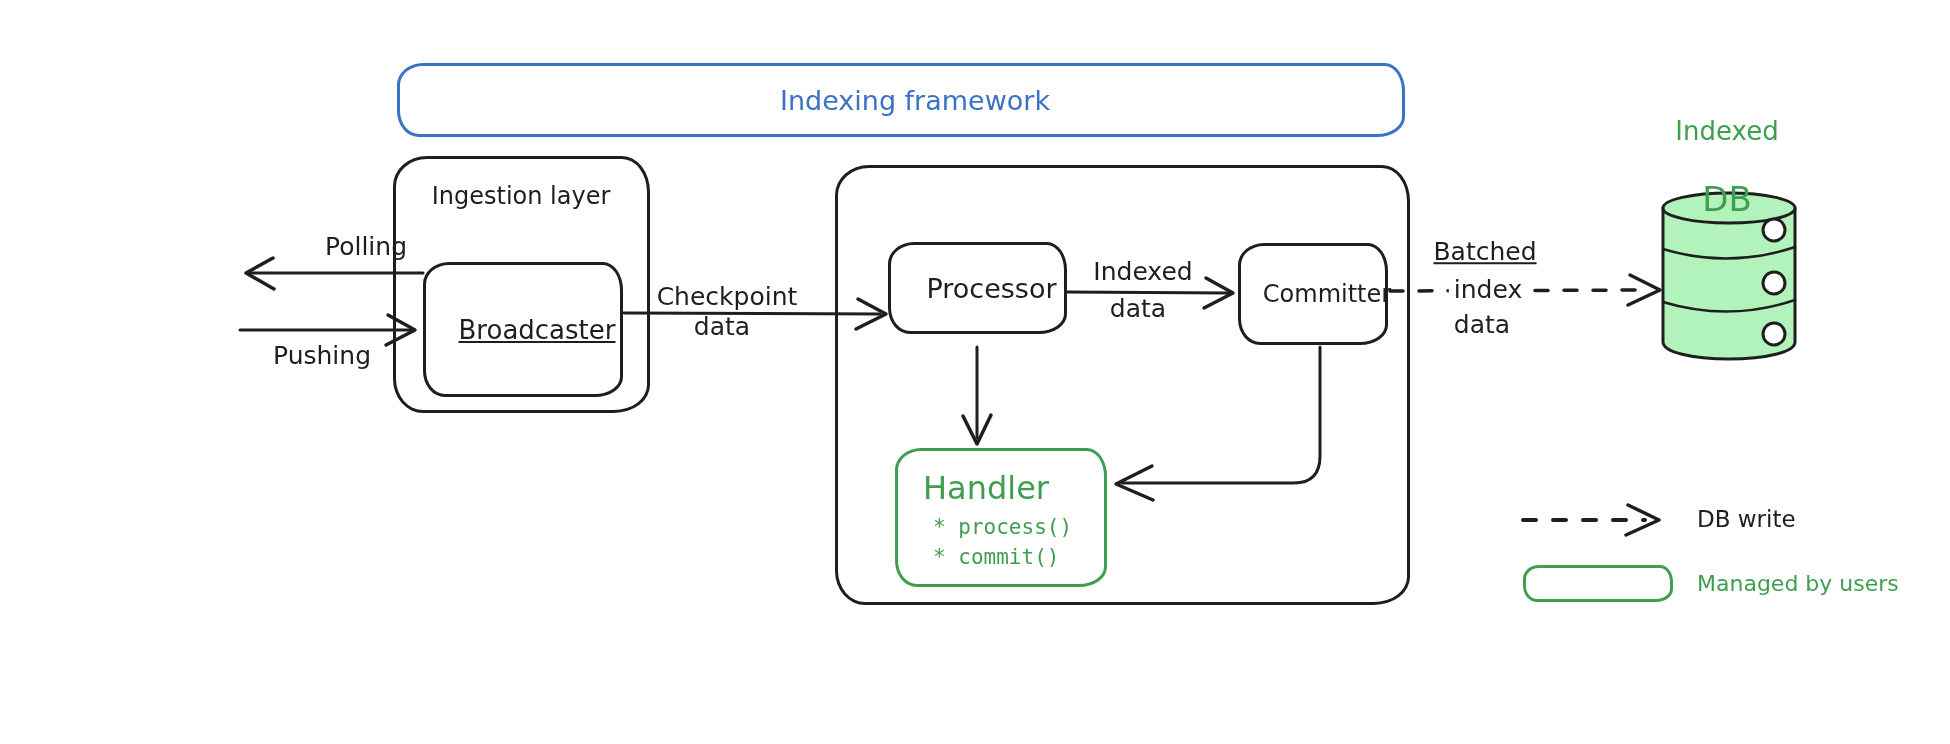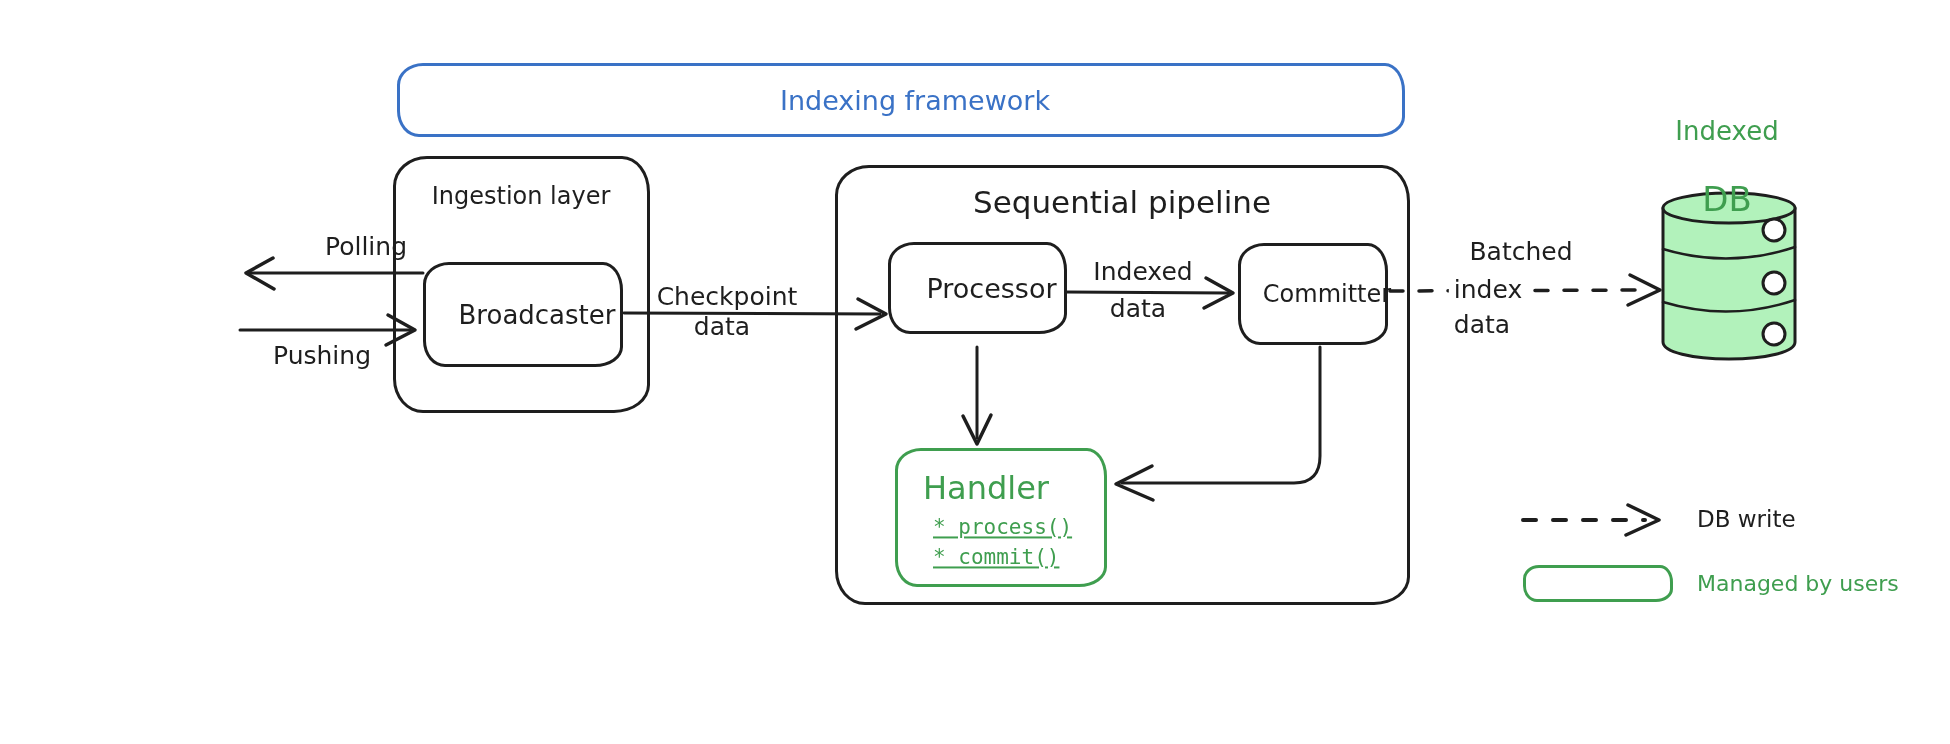--- a/index.html
+++ b/index.html
@@ -16,32 +16,32 @@
   svg.layer{position:absolute;left:0;top:0;z-index:1;}
   .box{position:absolute;border:3px solid var(--stroke);background:transparent;z-index:2;
        display:flex;align-items:center;justify-content:center;box-sizing:border-box;}
   .sketch1{border-radius:26px 20px 28px 22px / 22px 28px 20px 26px;padding-left:28px;}
   .sketch2{border-radius:34px 28px 36px 30px / 30px 36px 28px 34px;}
   .frame-box{left:397px;top:63px;width:1008px;height:74px;border-color:var(--blue);z-index:2;}
   .frame-title{color:var(--blue);font-size:27px;}
   .ingestion-box{left:393px;top:156px;width:257px;height:257px;align-items:flex-start;}
   .pipeline-box{left:835px;top:165px;width:575px;height:440px;}
   .data-source-box{left:38px;top:255px;width:200px;height:115px;font-size:27px;}
-  .broadcaster-box{left:423px;top:262px;width:200px;height:105px;font-size:26px;}
+  .broadcaster-box{left:423px;top:262px;width:200px;height:135px;font-size:26px;text-decoration:underline;}
   .processor-box{left:888px;top:242px;width:179px;height:92px;font-size:27px;}
   .committer-box{left:1238px;top:243px;width:150px;height:102px;font-size:24px;}
   .handler-box{left:895px;top:448px;width:212px;height:139px;border-color:var(--green);}
   .legend-box{left:1523px;top:565px;width:150px;height:37px;border-color:var(--green);
               border-radius:16px 13px 17px 14px / 14px 17px 13px 16px;}
   .lbl{position:absolute;transform:translate(-50%,-50%);white-space:nowrap;
        font-size:25px;z-index:3;line-height:1.1;}
   .lbl.left{transform:translate(0,-50%);}
   .lbl.green{color:var(--green);}
   .lbl.white-bg{background:#ffffff;padding:0 5px;}
-  .lbl.mono{font-family:"DejaVu Sans Mono","Liberation Mono",monospace;font-size:21px;text-decoration:underline;}
+  .lbl.mono{font-family:"DejaVu Sans Mono","Liberation Mono",monospace;font-size:21px;}
   .inner-title{position:absolute;transform:translateX(-50%);white-space:nowrap;z-index:3;}
   .arrow{stroke:var(--stroke);stroke-width:3;fill:none;stroke-linecap:round;stroke-linejoin:round;}
   .arrow.head{stroke-width:3.5;}
   .arrow.dash1{stroke-dasharray:13 16;stroke-width:3.5;}
   .arrow.dash2{stroke-dasharray:13 17;stroke-width:4;}
   .cyl-fill{fill:var(--db-fill);stroke:var(--stroke);stroke-width:3;stroke-linejoin:round;}
   .cyl-line{fill:none;stroke:var(--stroke);stroke-width:2.5;stroke-linecap:round;}
   .cyl-circle{fill:#ffffff;stroke:var(--stroke);stroke-width:3;}
 </style>
 </head>
@@ -103,21 +103,20 @@
   </svg>
 
   <div class="box sketch1 frame-box">
     <span class="frame-title">Indexing framework</span>
   </div>
 
   <div class="box sketch2 ingestion-box"></div>
   <div class="inner-title" style="left:521px;top:182px;font-size:24px;">Ingestion layer</div>
 
   <div class="box sketch2 pipeline-box"></div>
-  <div class="inner-title" style="left:1122px;top:184px;font-size:31px;">Sequential pipeline</div>
 
 
   <div class="box sketch1 broadcaster-box">
     <span>Broadcaster</span>
   </div>
 
   <div class="box sketch1 processor-box">
     <span>Processor</span>
   </div>
 
@@ -132,21 +131,21 @@
 
   <div class="lbl" style="left:330px;top:247px;margin-left:36px;">Polling</div>
   <div class="lbl" style="left:322px;top:356px;">Pushing</div>
 
   <div class="lbl" style="left:727px;top:297px;">Checkpoint</div>
   <div class="lbl" style="left:722px;top:327px;">data</div>
 
   <div class="lbl" style="left:1143px;top:272px;">Indexed</div>
   <div class="lbl" style="left:1138px;top:309px;">data</div>
 
-  <div class="lbl white-bg" style="left:1521px;top:252px;">Batched</div>
+  <div class="lbl white-bg" style="left:1485px;top:252px;text-decoration:underline;">Batched</div>
   <div class="lbl white-bg" style="left:1488px;top:290px;">index</div>
   <div class="lbl white-bg" style="left:1482px;top:325px;">data</div>
 
   <div class="lbl green" style="left:1727px;top:131px;font-size:26px;">Indexed</div>
   <div class="lbl green" style="left:1727px;top:163px;font-size:34px;margin-top:37px;">DB</div>
 
   <div class="lbl left" style="left:1697px;top:520px;font-size:23px;">DB write</div>
   <div class="box legend-box"></div>
   <div class="lbl left green" style="left:1697px;top:584px;font-size:22px;">Managed by users</div>
 

